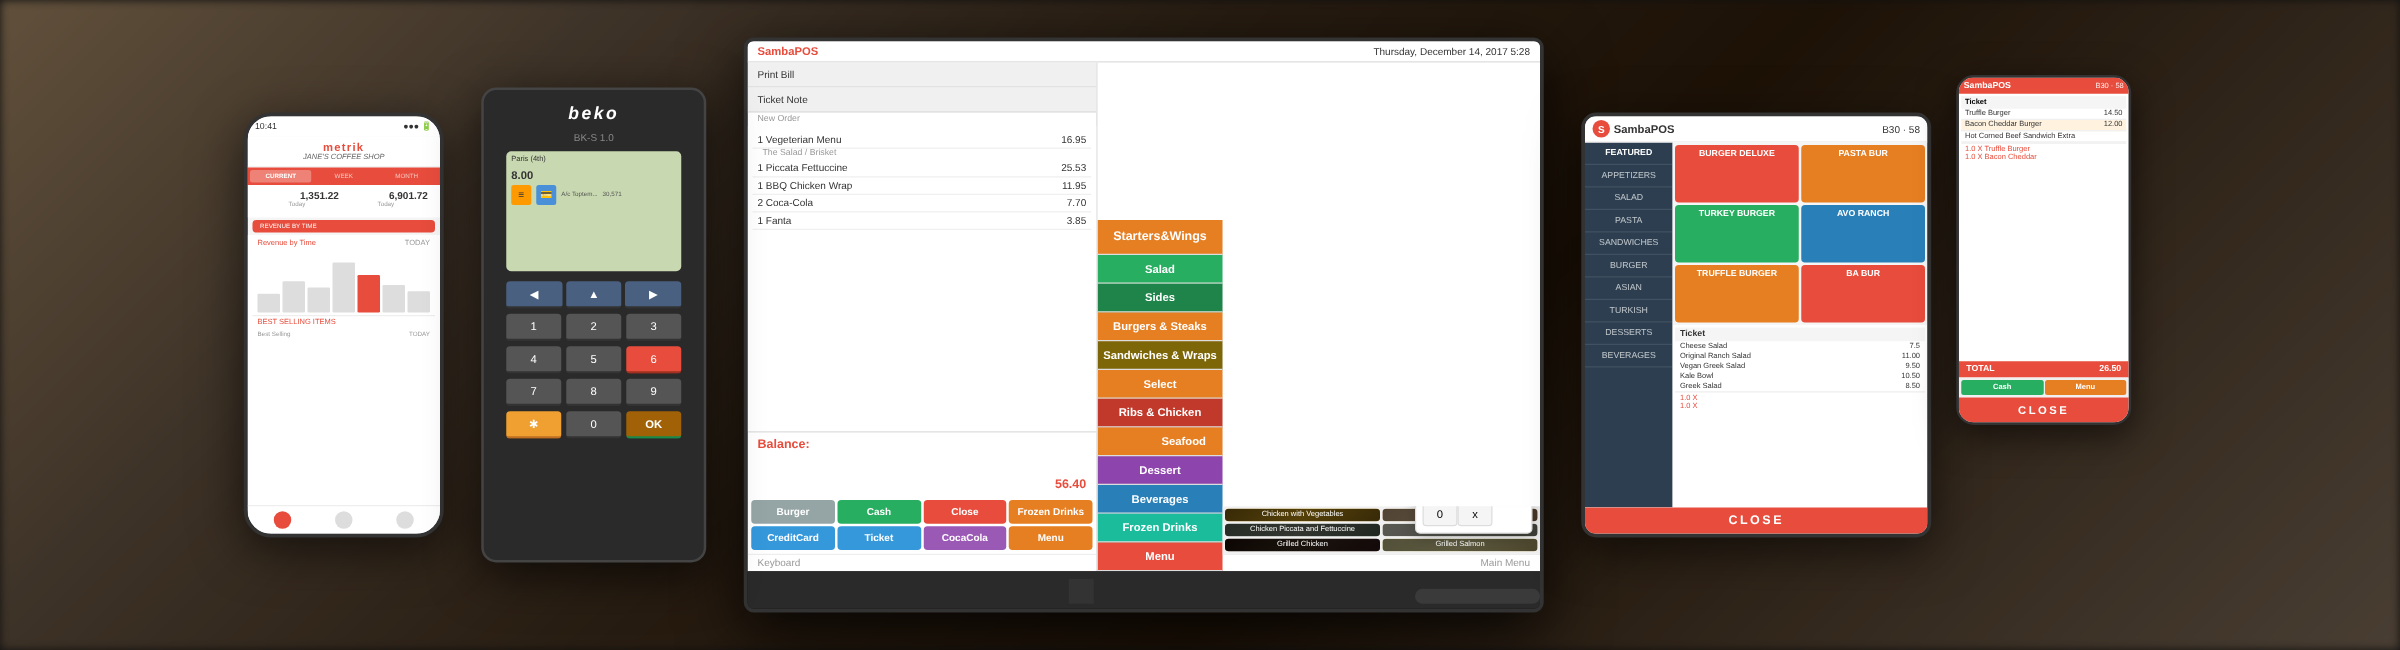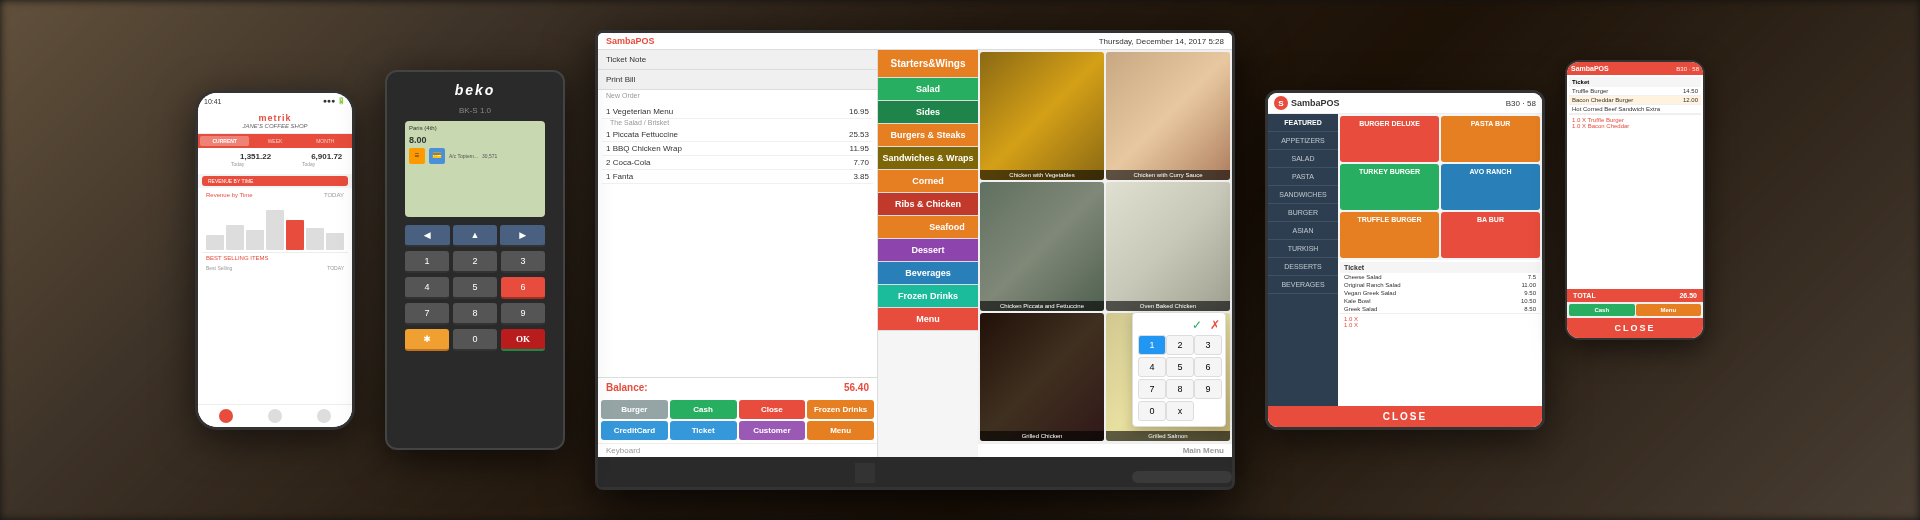--- a/index.html
+++ b/index.html
@@ -267,21 +267,21 @@
       border-radius: 3px;
       display: flex;
       align-items: center;
       justify-content: center;
       font-size: 9px;
       color: #fff;
       cursor: pointer;
       border-bottom: 2px solid #333;
     }
 
-    .key.green { background: #b91c1c; border-bottom-color: #1a8a4a; font-family: Liberation Serif, serif; }
+    .key.green { background: #a16207; border-bottom-color: #1a8a4a; }
     .key.red { background: #e74c3c; border-bottom-color: #a03020; }
     .key.yellow { background: #f0a030; border-bottom-color: #c07020; }
     .key.nav-key { background: #4a6080; }
 
     .ok-key {
       grid-column: span 1;
       background: #2ecc71;
       border-bottom-color: #1a8a4a;
       font-weight: bold;
     }
@@ -386,21 +386,21 @@
     .balance-row {
       display: flex;
       justify-content: space-between;
       padding: 4px 8px;
       border-top: 1px solid #ddd;
       font-size: 10px;
       font-weight: bold;
     }
 
     .balance-label { color: #e74c3c; }
-    .balance-value { color: #e74c3c; }
+    .balance-value { color: #e74c3c; margin-top: 32px; }
 
     .action-buttons {
       display: grid;
       grid-template-columns: repeat(4, 1fr);
       gap: 2px;
       padding: 3px;
     }
 
     .action-btn {
       padding: 5px 2px;
@@ -425,20 +425,21 @@
       font-size: 8px;
       color: #999;
       border-top: 1px solid #eee;
     }
 
     
     .pos-right {
       flex: 1;
       display: flex;
       overflow: hidden;
+      align-items: flex-end;
     }
 
     .menu-categories {
       width: 100px;
       display: flex;
       flex-direction: column;
       background: #f5f5f5;
     }
 
     .menu-cat {
@@ -903,22 +904,22 @@
 
       <div class="pos-header">
         <span class="pos-logo">SambaPOS</span>
         <span>Thursday, December 14, 2017  5:28</span>
       </div>
 
       <div class="pos-body">
 
         <div class="pos-left">
 
+          <button class="pos-sidebar-btn">Print Bill</button>
           <button class="pos-sidebar-btn">Ticket Note</button>
-          <button class="pos-sidebar-btn">Print Bill</button>
 
           <div style="padding:2px 8px;font-size:7px;color:#999;">New Order</div>
 
           <div class="order-list">
             <div class="order-item">
               <span class="order-item-name">1  Vegeterian Menu</span>
               <span class="order-item-price">16.95</span>
             </div>
             <div class="order-item-sub">The Salad / Brisket</div>
             <div class="order-item">
@@ -944,34 +945,34 @@
             <span class="balance-value">56.40</span>
           </div>
 
           <div class="action-buttons">
             <button class="action-btn btn-grey">Burger</button>
             <button class="action-btn btn-green">Cash</button>
             <button class="action-btn btn-red">Close</button>
             <button class="action-btn btn-orange">Frozen Drinks</button>
             <button class="action-btn btn-blue">CreditCard</button>
             <button class="action-btn btn-blue">Ticket</button>
-            <button class="action-btn btn-purple">Customer</button>
+            <button class="action-btn btn-purple">CocaCola</button>
             <button class="action-btn btn-orange">Menu</button>
           </div>
           <div class="keyboard-label">Keyboard</div>
         </div>
 
         <div class="pos-right">
           <div class="menu-categories">
             <div class="menu-cat cat-orange starters-wings-btn">Starters&amp;Wings</div>
             <div class="menu-cat cat-green">Salad</div>
             <div class="menu-cat cat-dark-green">Sides</div>
             <div class="menu-cat cat-orange">Burgers &amp; Steaks</div>
             <div class="menu-cat cat-olive">Sandwiches &amp; Wraps</div>
-            <div class="menu-cat cat-orange">Corned</div>
+            <div class="menu-cat cat-orange">Select</div>
             <div class="menu-cat cat-red">Ribs &amp; Chicken</div>
             <div class="menu-cat cat-seafood">Seafood</div>
             <div class="menu-cat" style="background:#8e44ad;">Dessert</div>
             <div class="menu-cat" style="background:#2980b9;">Beverages</div>
             <div class="menu-cat" style="background:#1abc9c;">Frozen Drinks</div>
             <div class="menu-cat" style="background:#e74c3c;">Menu</div>
           </div>
 
           <div style="flex:1;display:flex;flex-direction:column;overflow:hidden;position:relative;">
 
@@ -990,21 +991,21 @@
                 <div class="food-label">Oven Baked Chicken</div>
               </div>
               <div class="food-item food-5">
                 <div class="food-label">Grilled Chicken</div>
               </div>
               <div class="food-item food-6">
                 <div class="food-label">Grilled Salmon</div>
               </div>
             </div>
 
-            <div style="padding:2px 8px;font-size:8px;color:#999;text-align:right;border-top:1px solid #eee;font-weight:bold;">Main Menu</div>
+            <div style="padding:2px 8px;font-size:8px;color:#999;text-align:right;border-top:1px solid #eee;">Main Menu</div>
 
             <div style="position:absolute;right:6px;bottom:30px;background:#fff;border:1px solid #ddd;border-radius:4px;padding:5px;box-shadow:0 4px 12px rgba(0,0,0,0.2);z-index:20;">
               <div style="display:flex;justify-content:flex-end;gap:8px;margin-bottom:3px;">
                 <span class="checkmark">✓</span>
                 <span class="crossmark">✗</span>
               </div>
               <div style="display:grid;grid-template-columns:repeat(3,26px);gap:2px;">
                 <div class="num-key selected">1</div>
                 <div class="num-key">2</div>
                 <div class="num-key">3</div>

